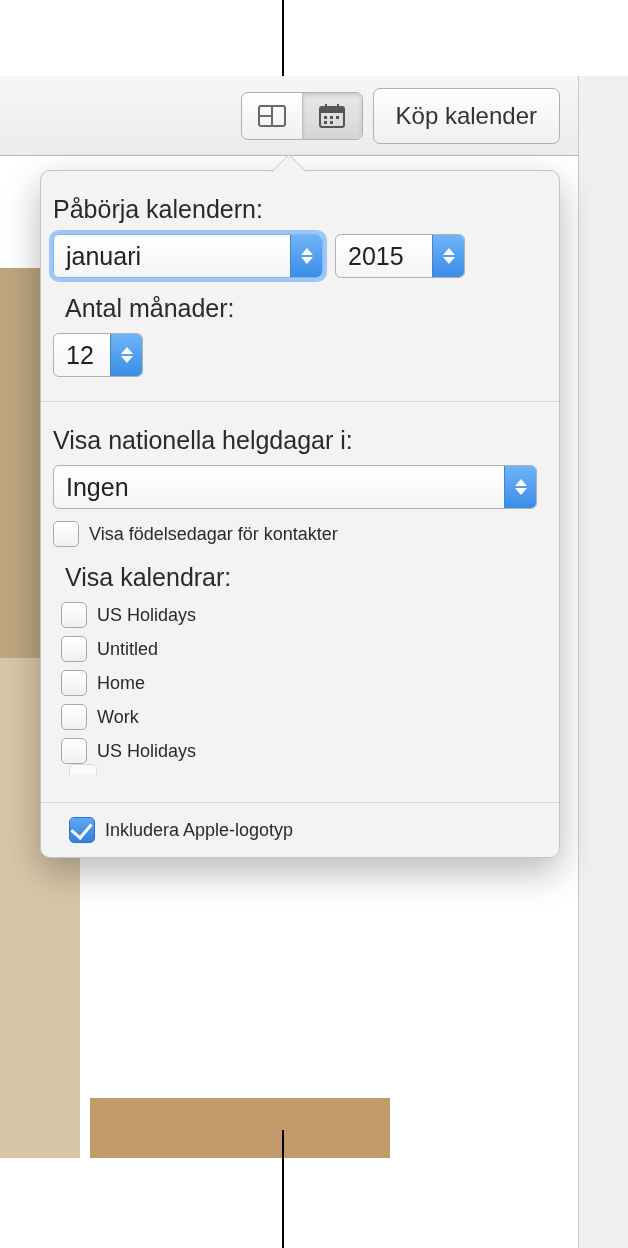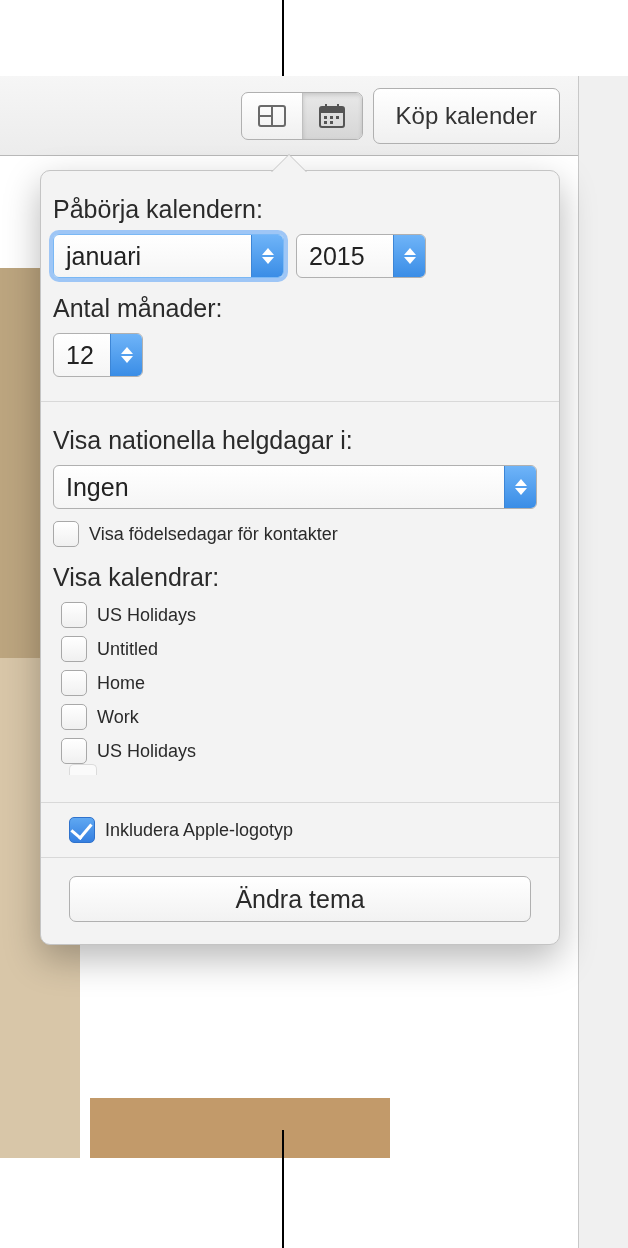--- a/index.html
+++ b/index.html
@@ -150,20 +150,21 @@
     font-size: 25px;
     color: #2a2a2a;
     margin-bottom: 10px;
     display: block;
   }
   .sublabel {
     font-size: 25px;
     color: #2a2a2a;
     margin-top: 16px;
     margin-bottom: 10px;
+    margin-left: 12px;
   }
 
   .row { display: flex; gap: 12px; align-items: center; }
 
   .select {
     position: relative;
     display: inline-flex;
     align-items: center;
     height: 44px;
     background: linear-gradient(#ffffff, #f5f5f5);
@@ -303,21 +304,21 @@
     <span>Köp kalender</span>
   </div>
 </div>
 
 <div class="popover">
   <div class="popover-arrow"></div>
 
   <div class="section">
     <span class="label">Påbörja kalendern:</span>
     <div class="row">
-      <div class="select focus" style="width:231px">
+      <div class="select focus" style="width:270px">
         <span>januari</span>
         <div class="stepper">
           <div class="tri-up"></div>
             <div class="tri-down"></div>
         </div>
       </div>
       <div class="select" style="width:130px">
         <span>2015</span>
         <div class="stepper">
           <div class="tri-up"></div>
@@ -378,20 +379,15 @@
     </div>
   </div>
 
   <div class="footer-section">
     <div class="check-row" style="margin-top:0">
       <div class="chk checked"></div>
       <span>Inkludera Apple-logotyp</span>
     </div>
   </div>
 
-  <div class="bottom-section">
-    <button class="change-theme-btn">
-      <span>Ändra tema</span>
-    </button>
-  </div>
 </div>
 
 <div class="callout-line-bottom"></div>
 
 </body></html>

